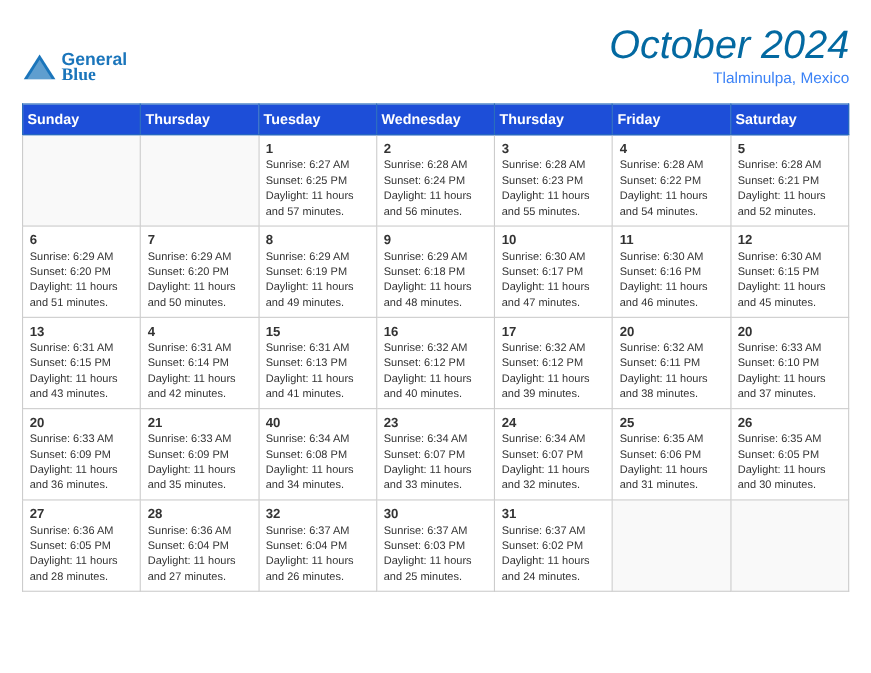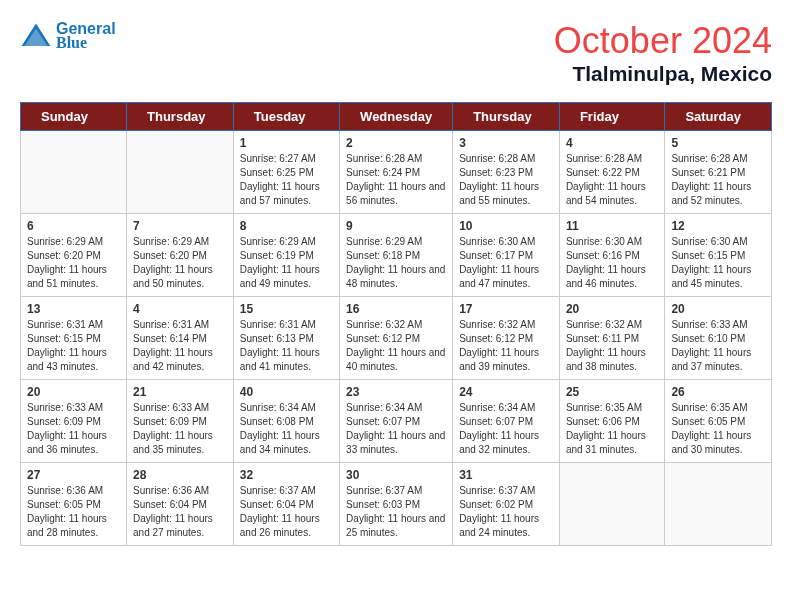--- a/index.html
+++ b/index.html
@@ -6,56 +6,56 @@
     body {
       font-family: Arial, sans-serif;
       background: #fff;
       width: 792px;
       min-height: 612px;
       padding: 20px;
     }
     .header {
       display: flex;
       justify-content: space-between;
-      align-items: flex-start;
+      align-items: flex-end;
       margin-bottom: 16px;
     }
     .logo {
       display: flex;
       align-items: center;
       gap: 4px;
     }
     .logo-icon {
       width: 32px;
       height: 28px;
     }
     .title-block {
       text-align: right;
     }
     .month-title {
       font-size: 36px;
       font-weight: normal;
-      color: #ef4444;
+      color: #0369a1;
+      font-style: italic;
     }
     .location {
-      font-size: 21px;
-      color: #0f172a;
-      font-weight: bold;
+      font-size: 14px;
+      color: #3b82f6;
     }
     .calendar {
       width: 100%;
       border-collapse: collapse;
       border: 1px solid #ccc;
     }
     .calendar th {
-      background-color: #7f1d1d;
+      background-color: #1d4ed8;
       color: #fff;
       font-size: 13px;
       font-weight: bold;
-      padding: 6px 20px;
+      padding: 6px 4px;
       text-align: left;
       border: 1px solid #2a6ebb;
     }
     .calendar td {
       vertical-align: top;
       padding: 5px 6px;
       border: 1px solid #ccc;
       font-size: 10.5px;
       color: #333;
       width: calc(100% / 7);

